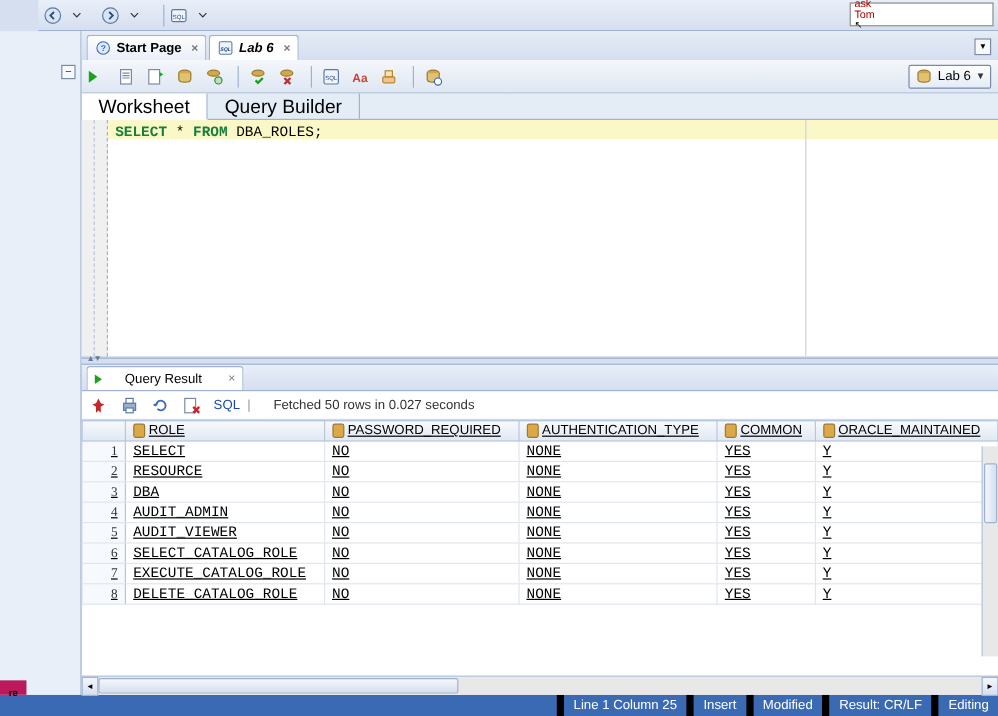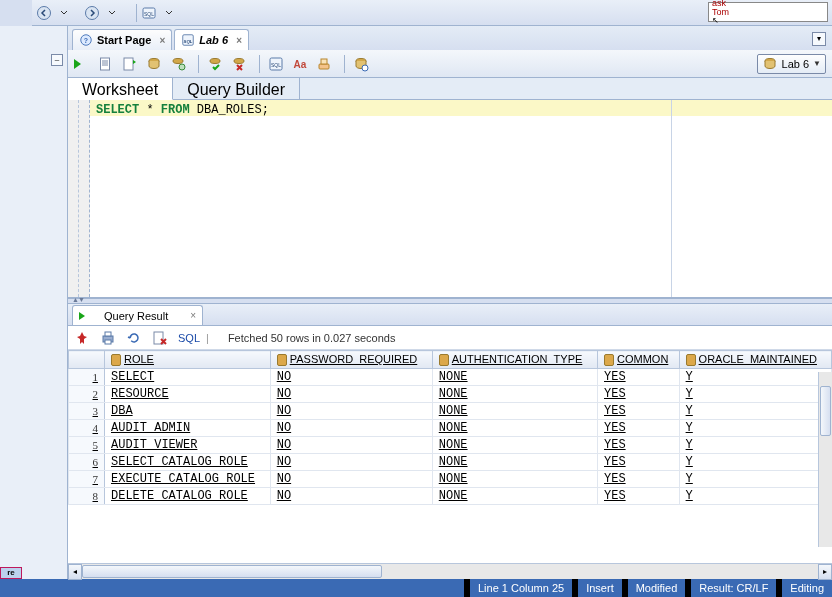--- a/index.html
+++ b/index.html
@@ -55,21 +55,21 @@
 .grid td { border: 1px solid #e0e6ef; padding: 1px 6px; white-space: nowrap; }
 .grid td.rownum { text-align: right; background: #f6f9fd; font-family: Tahoma; font-size: 11px; color: #333; border-right: 1px solid #b7c6dc; padding-right: 6px; }
 .hscroll { height: 16px; background: #e8e8e8; border-top: 1px solid #b7c6dc; position: relative; }
 .hscroll .thumb { position: absolute; left: 14px; top: 1px; height: 13px; width: 300px; background: linear-gradient(#f4f7fb,#d6dff0); border: 1px solid #9fb3d0; border-radius: 2px; }
 .hscroll .arrow-btn { position: absolute; top: 0; width: 14px; height: 16px; background: linear-gradient(#f4f7fb,#d6dff0); border: 1px solid #9fb3d0; text-align: center; font-size: 8px; line-height: 14px; }
 .vscroll-hint { position: absolute; right: 0; top: 22px; bottom: 16px; width: 14px; background: #e8e8e8; border-left: 1px solid #b7c6dc; }
 .vscroll-hint .vthumb { position: absolute; top: 14px; left: 1px; right: 1px; height: 50px; background: linear-gradient(90deg,#f4f7fb,#d6dff0); border: 1px solid #9fb3d0; border-radius: 2px; }
 .statusbar { height: 18px; background: #3a6ab4; color: #fff; display: flex; align-items: center; font-size: 11px; }
 .statusbar .cell { padding: 0 8px; border-left: 6px solid #000000; height: 100%; display: flex; align-items: center; }
 .statusbar .filler { flex: 1; }
-.bottom-left-chip { position: absolute; left: 0; bottom: 18px; width: 22px; height: 12px; background: #bcd2ee; border: 1px solid #be185d; font-size: 8px; text-align: center; font-weight: bold; }
+.bottom-left-chip { position: absolute; left: 0; bottom: 18px; width: 22px; height: 12px; background: #bcd2ee; border: 6px solid #be185d; font-size: 8px; text-align: center; font-weight: bold; }
 .tb-btn { width: 20px; height: 20px; display: inline-flex; align-items: center; border-radius: 2px; cursor: pointer; }
 .ico { width: 16px; height: 16px; display: inline-block; }
 svg { display: block; }
 </style>
 </head>
 <body>
 
 <div class="app">
   <div class="top-toolbar">
     <span class="tb-btn">

